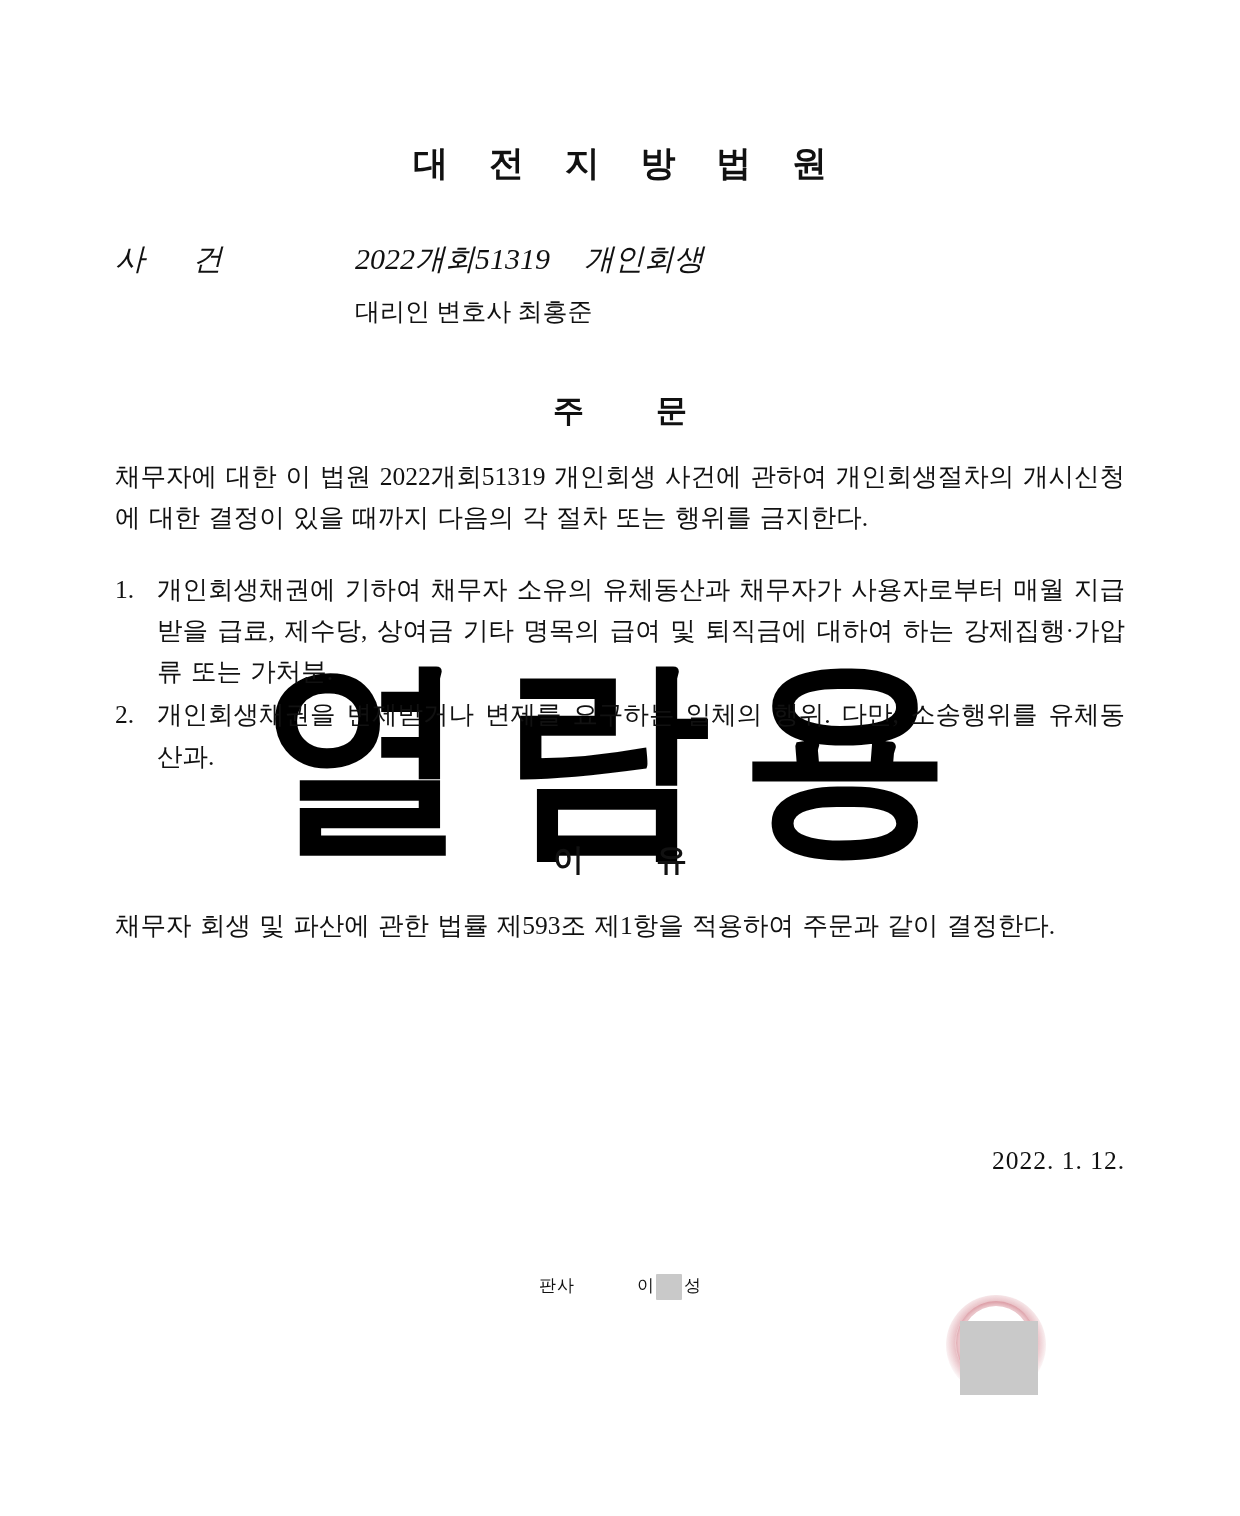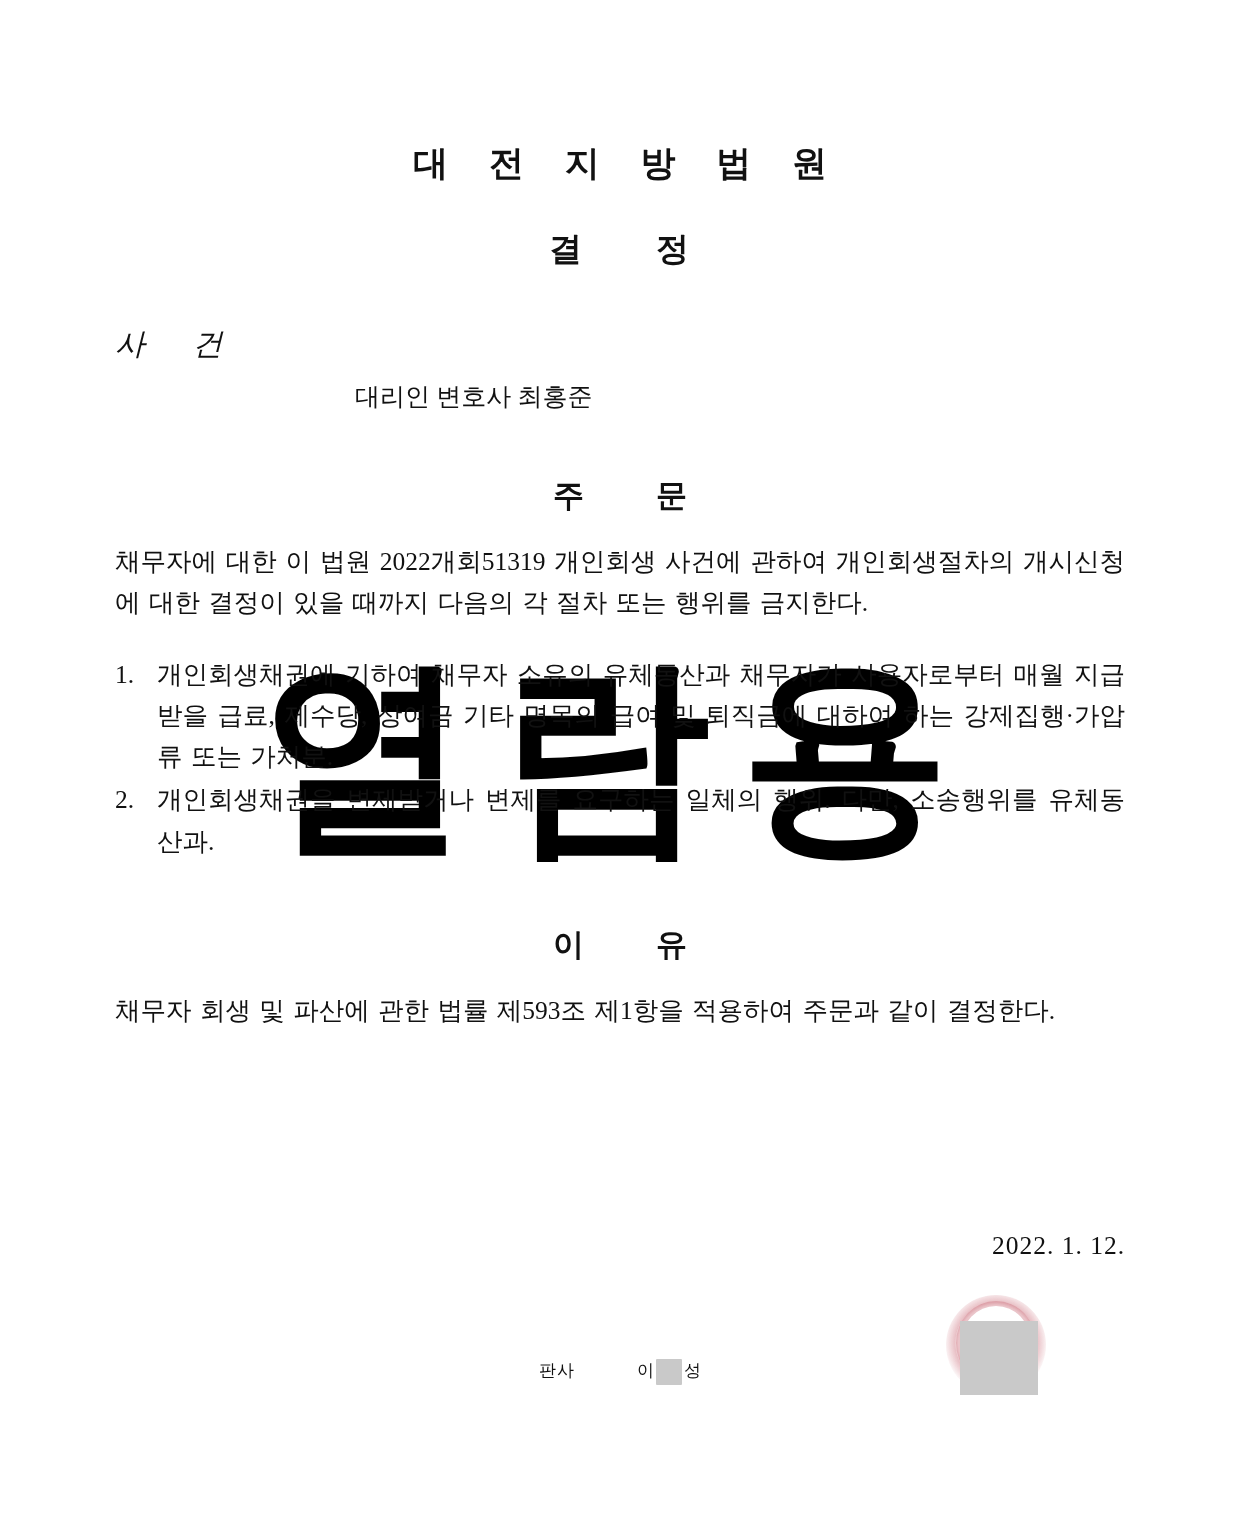--- a/index.html
+++ b/index.html
@@ -200,28 +200,28 @@
 <body>
 
 <div class="page">
 
   <div class="watermark">열람용</div>
 
   <div class="content">
 
     <div class="court-title">대 전 지 방 법 원</div>
 
-    <div class="doc-type">
-      <span>결</span><span class="sp"></span><span>정</span>
-    </div>
 
     <div class="info-block">
 
       <div class="info-row">
         <div class="info-label">사 건</div>
+        <div class="info-value">
+          <span>2022개회51319</span><span class="gap"></span><span>개인회생</span>
+        </div>
       </div>
 
 
       <div class="agent-row">대리인 변호사 최홍준</div>
     </div>
 
     <div class="section-head">
       <span>주</span><span class="sp"></span><span>문</span>
     </div>
 

